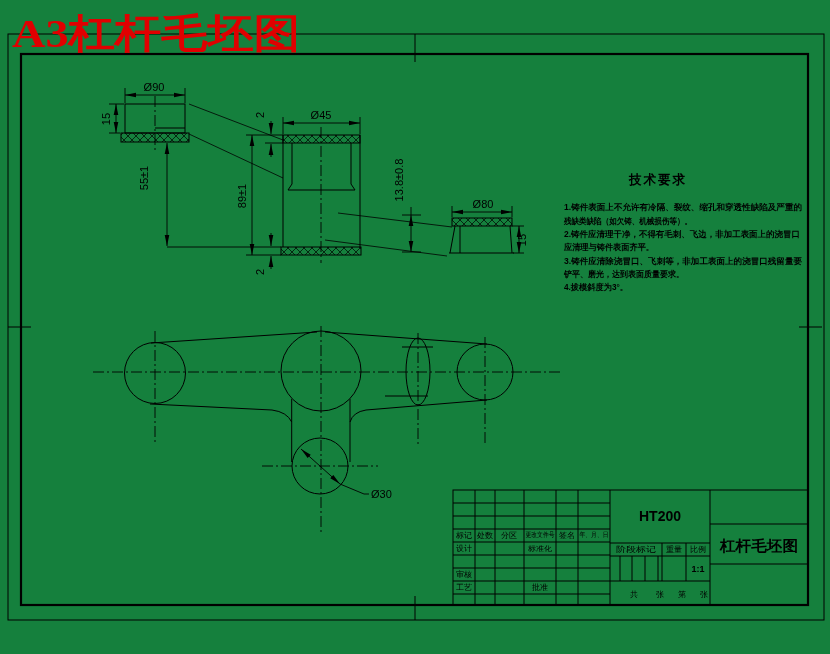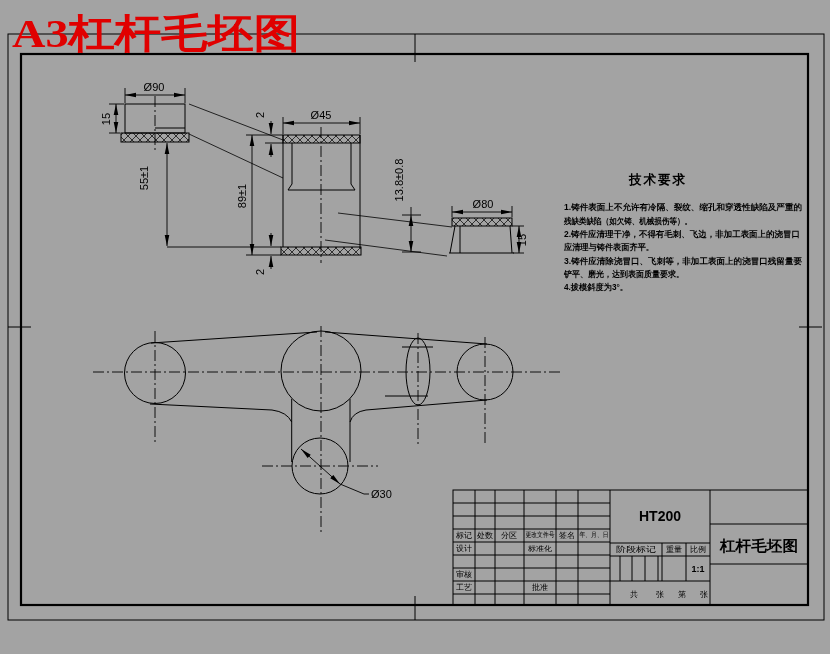--- a/index.html
+++ b/index.html
@@ -1,16 +1,16 @@
 <!DOCTYPE html>
 <html><head>
 <meta charset="utf-8">
 <style>
   html,body{margin:0;padding:0;background:#ffffff;}
-  #sheet{position:relative;width:830px;height:654px;background:#a3a3a3;overflow:hidden;}
+  #sheet{position:relative;width:830px;height:654px;background:#15803d;overflow:hidden;}
   svg{display:block;}
   .ln{stroke:#000;stroke-width:1;fill:none;}
   .lnthin{stroke:#000;stroke-width:0.8;fill:none;}
   .ln2{stroke:#000;stroke-width:2.2;fill:none;}
   .cl{stroke:#000;stroke-width:0.9;fill:none;stroke-dasharray:11 3 2 3;}
   .dim{stroke:#000;stroke-width:0.9;fill:none;}
   .hatch{fill:url(#hx);stroke:#000;stroke-width:1;}
   text{fill:#000;font-family:"Liberation Sans","DejaVu Sans",sans-serif;}
   .dimtxt{font-size:11px;}
   .req{font-size:8.5px;font-weight:bold;}

